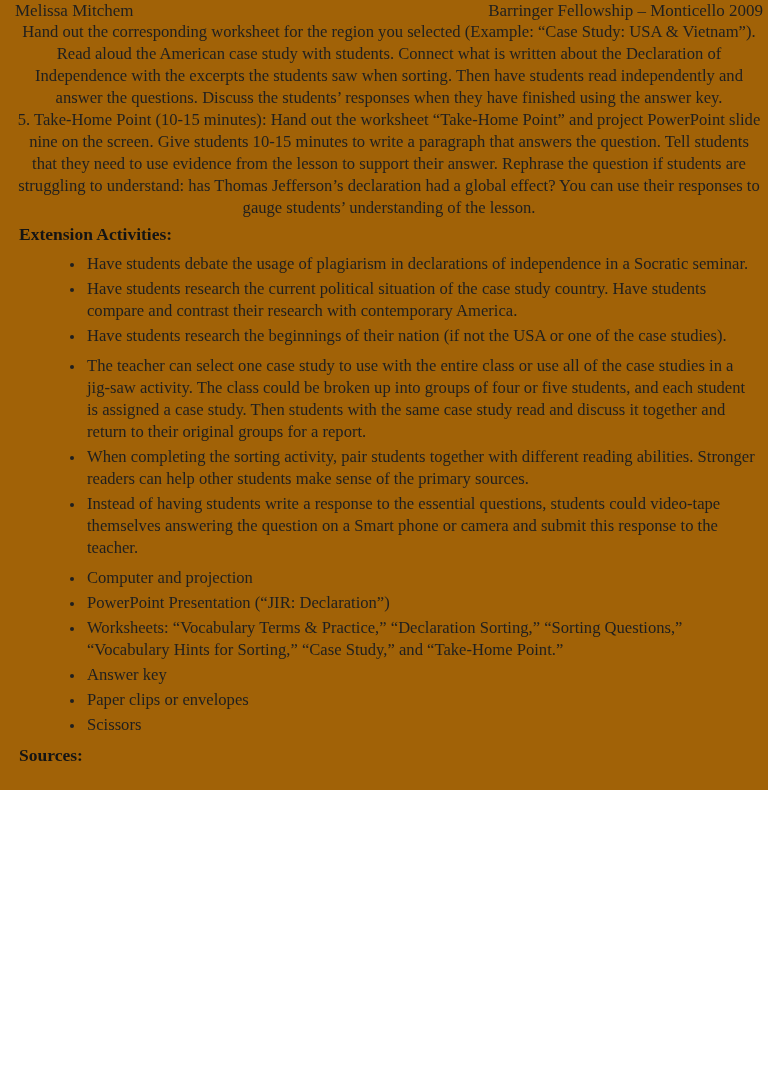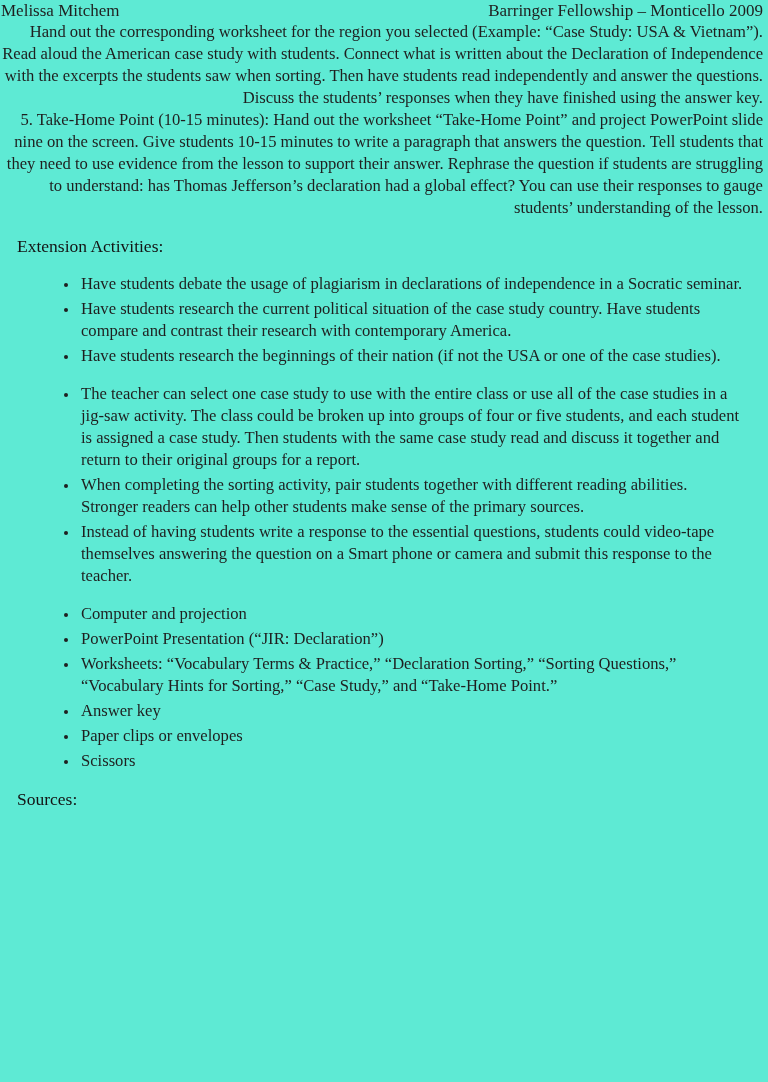--- a/index.html
+++ b/index.html
@@ -10,54 +10,54 @@
   body {
     width: 768px;
     height: 1082px;
     overflow: hidden;
     font-family: "Liberation Serif", "DejaVu Serif", serif;
     color: #1f1f1f;
   }
   .page {
     box-sizing: border-box;
     width: 768px;
-    height: 1082px;
-    padding: 1px 5px 0 1px;
-    background: #5eead4;
+    height: 790px;
+    padding: 1px 5px 0 15px;
+    background: #a16207;
   }
   .doc-header {
     display: flex;
     justify-content: space-between;
     align-items: baseline;
     font-size: 17px;
     line-height: 20px;
   }
   .doc-header .author { text-align: left; }
   .doc-header .fellowship { text-align: right; }
   p.body-par {
     font-size: 16.6px;
     line-height: 22px;
     margin: 0;
-    text-align: right;
+    text-align: center;
   }
   .par-1 { margin-top: 38px; }
   .par-2 { margin-top: 22px; }
   h2.section-heading {
     font-size: 17.5px;
     line-height: 22px;
-    font-weight: normal;
-    margin: 16px;
+    font-weight: bold;
+    margin: 4px;
     color: #141414;
   }
   .h-extension   { margin-top: 22px; }
   .h-differ      { margin-top: 44px; }
   .h-materials   { margin-top: 26px; }
   .h-sources     { margin-top: 18px; }
   ul.bullet-list {
-    margin: 16px;
+    margin: 8px;
     padding: 0 0 0 62px;
     list-style: disc outside;
     font-size: 16.6px;
     line-height: 22px;
   }
   .list-extension { margin-top: 26px; }
   .list-differ    { margin-top: 24px; }
   .list-materials { margin-top: 23px; }
   ul.bullet-list li {
     padding-left: 2px;

